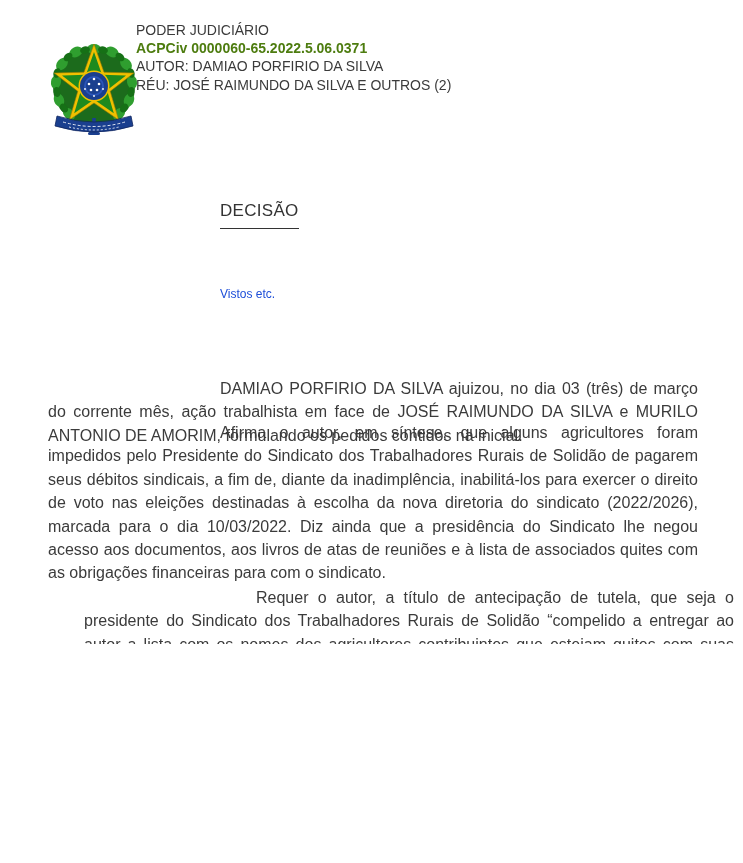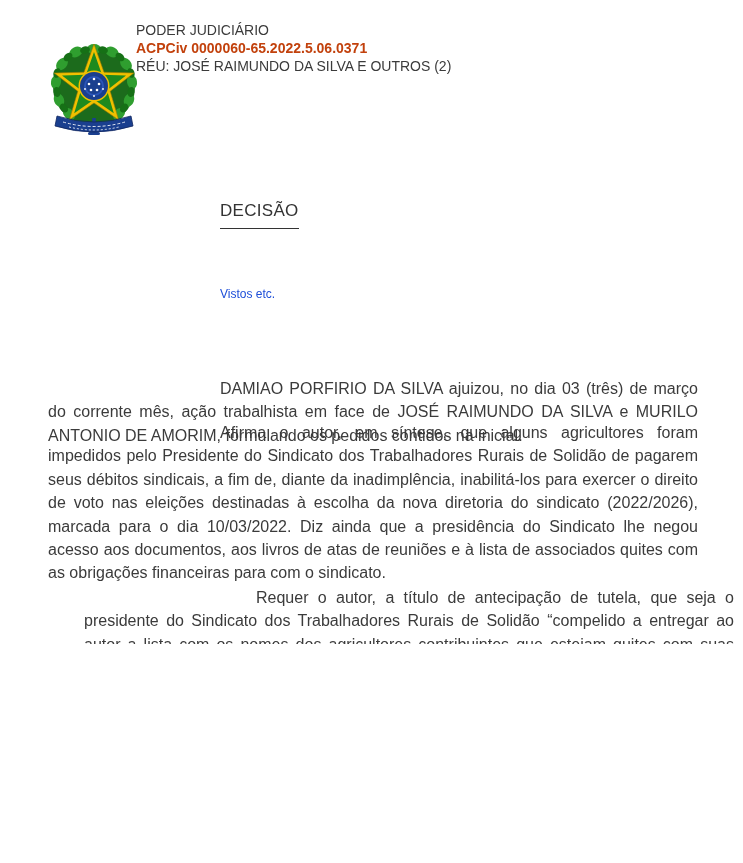--- a/index.html
+++ b/index.html
@@ -27,21 +27,21 @@
     position: absolute;
     left: 136px;
     top: 21px;
     font-size: 14px;
     line-height: 18.2px;
     color: #3b3b3b;
     white-space: nowrap;
   }
   .header-text .case-number {
     font-weight: 700;
-    color: #c2410c;
+    color: #4d7c0f;
   }
   
   .doc-title {
     position: absolute;
     left: 220px;
     top: 199px;
     font-size: 17px;
     line-height: 23px;
     color: #333333;
     letter-spacing: 0.3px;
@@ -143,20 +143,21 @@
     <path d="M8,76 Q45,88 82,76 L84,86 Q45,98 6,86 Z" fill="#1a3f8f" stroke="#10265e" stroke-width="0.8"></path>
     <g stroke="#ffffff" stroke-width="1" opacity="0.85">
       <path d="M14,82 q31,9 62,0" fill="none" stroke-dasharray="3 2"></path>
       <path d="M20,87 q25,6 50,0" fill="none" stroke-dasharray="2 2"></path>
     </g>
   </svg>
 
   <div class="header-text">
     <div>PODER JUDICIÁRIO</div>
     <div class="case-number">ACPCiv 0000060-65.2022.5.06.0371</div>
+    <div>AUTOR: DAMIAO PORFIRIO DA SILVA</div>
     <div>RÉU: JOSÉ RAIMUNDO DA SILVA E OUTROS (2)</div>
   </div>
 
   <div class="doc-title">
     <span class="underline">DECISÃO</span>
   </div>
 
   <div class="salutation">Vistos etc.</div>
 
   <p class="body-paragraph p1">DAMIAO PORFIRIO DA SILVA ajuizou, no dia 03 (três) de março do corrente mês, ação trabalhista em face de JOSÉ RAIMUNDO DA SILVA e MURILO ANTONIO DE AMORIM, formulando os pedidos contidos na inicial.</p>

